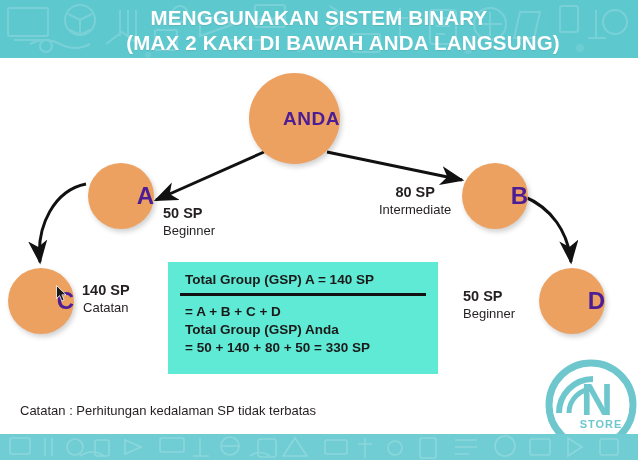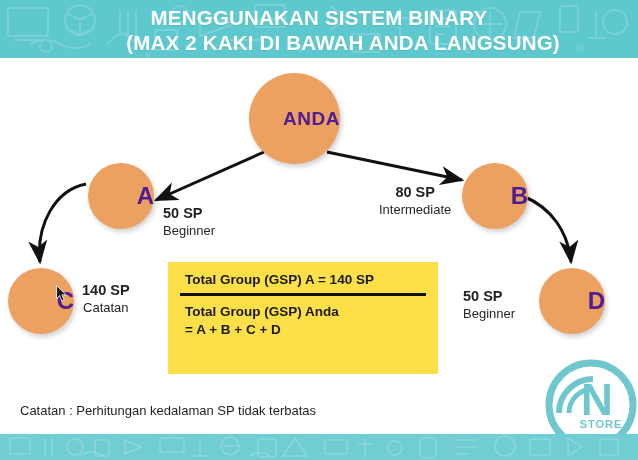--- a/index.html
+++ b/index.html
@@ -106,21 +106,21 @@
   .lbl-a  { left: 163px; top: 205px; text-align: left; }
   .lbl-b  { left: 379px; top: 184px; text-align: center; }
   .lbl-c  { left: 82px;  top: 282px; text-align: center; }
   .lbl-d  { left: 463px; top: 288px; text-align: left; }
 
   
   .formula-box {
     position: absolute;
     left: 168px; top: 262px;
     width: 270px; height: 112px;
-    background: #fde047;
+    background: #5eead4;
     padding: 8px 12px 0 12px;
     box-sizing: border-box;
     color: #1a1a1a;
   }
   .formula-head {
     font-weight: bold;
     font-size: 13.5px;
     line-height: 19px;
     padding-left: 5px;
   }
@@ -255,22 +255,23 @@
   </div>
   <div class="edge-label lbl-d">
     <span class="amount">50 SP</span>
     <span class="tier">Beginner</span>
   </div>
 
   <div class="formula-box">
     <div class="formula-head">Total Group (GSP) A = 140 SP</div>
     <div class="formula-rule"></div>
     <div class="formula-body">
+      <div>= A + B + C + D</div>
       <div>Total Group (GSP) Anda</div>
-      <div>= A + B + C + D</div>
+      <div>= 50 + 140 + 80 + 50 = 330 SP</div>
     </div>
   </div>
 
   <div class="note">Catatan : Perhitungan kedalaman SP tidak terbatas</div>
 
   <div class="watermark">
     <svg viewBox="0 0 93 79" width="93" height="79">
       <g fill="none" stroke="#6fc7ce" stroke-width="7">
         <circle cx="46" cy="50" r="42"></circle>
       </g>

